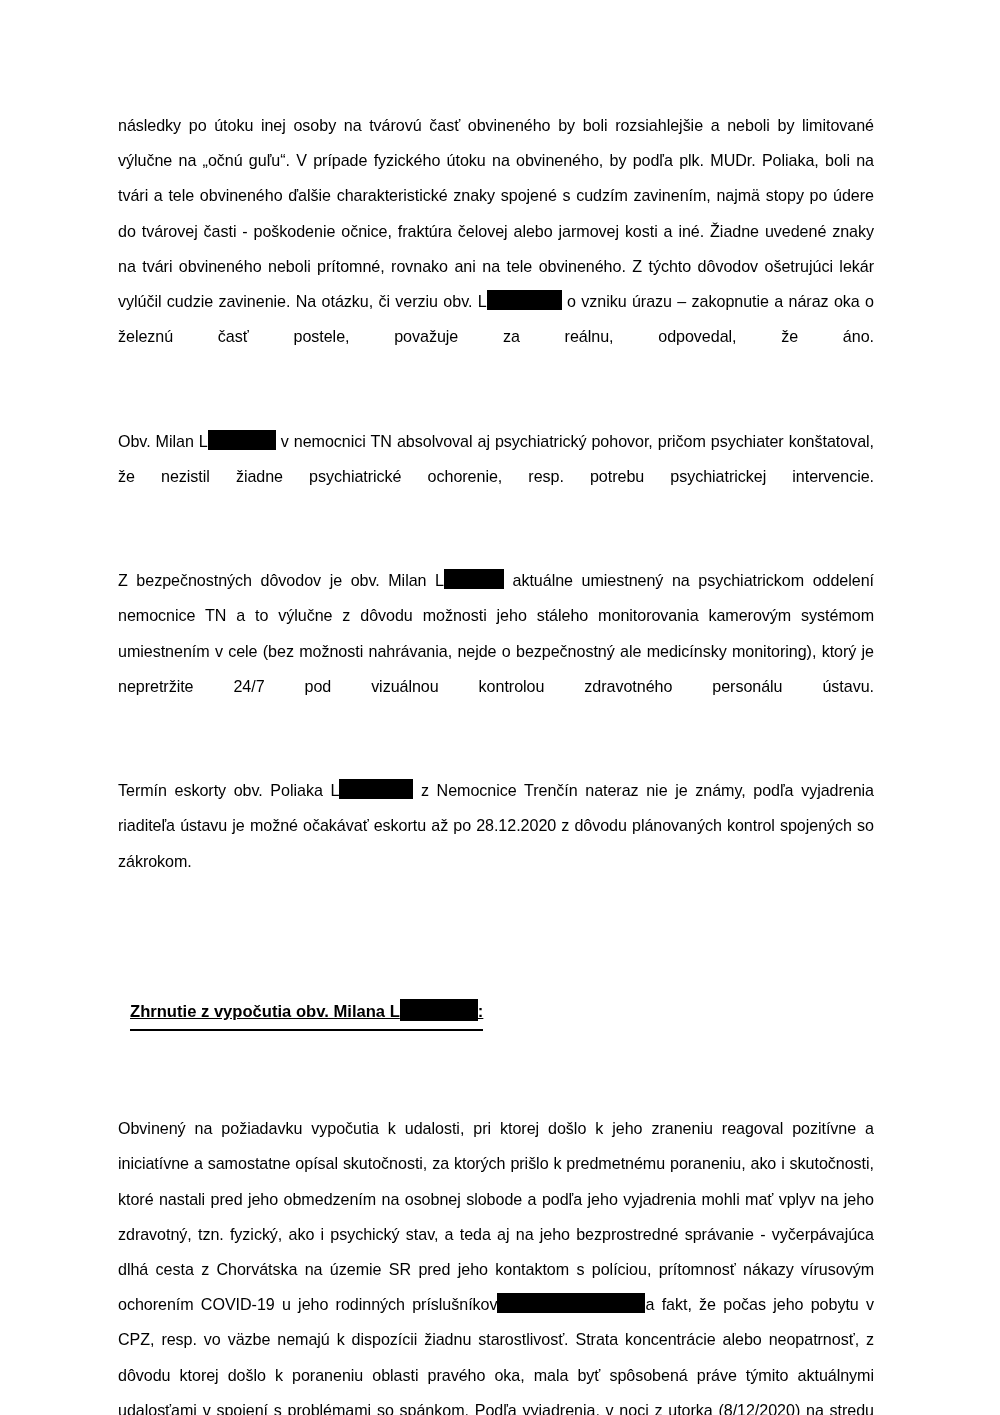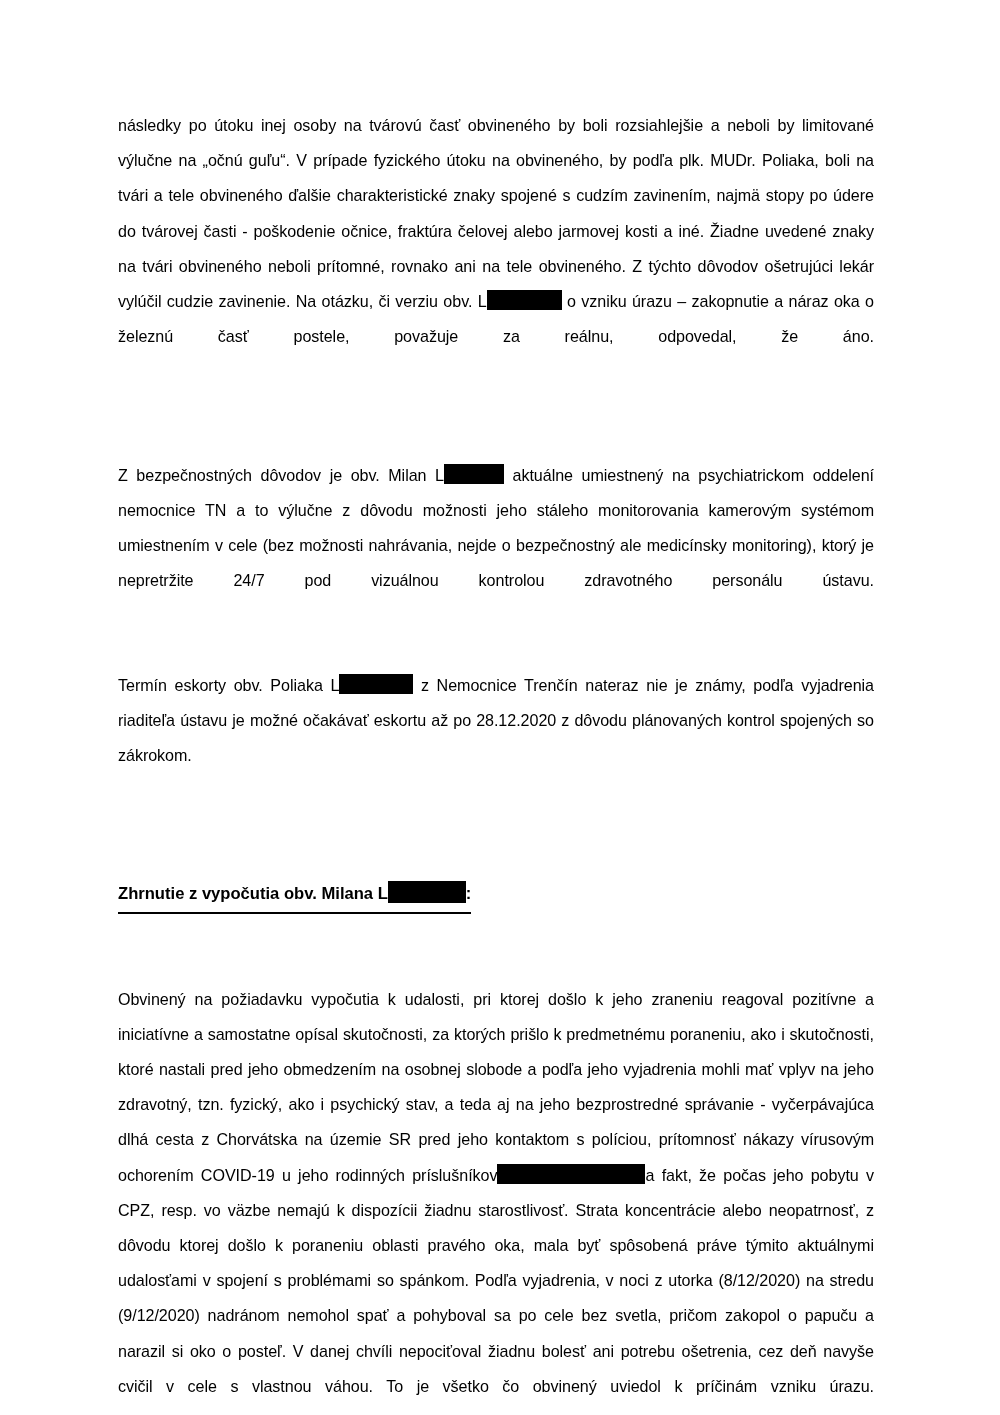--- a/index.html
+++ b/index.html
@@ -36,29 +36,30 @@
     line-height: 35.2px;
     text-align: justify;
     text-justify: inter-word;
     letter-spacing: -0.05px;
     word-spacing: 0.2px;
   }
   .gap-sm { height: 34px; }
   .gap-xl { height: 68px; }
 
   h2.heading {
-    margin: 0;
+    margin: 12px;
     font-size: 16.6px;
     line-height: 35.2px;
     font-weight: bold;
     text-align: center;
     display: inline-block;
     border-bottom: 2.2px solid #000;
     padding-bottom: 0px;
     white-space: nowrap;
+    text-decoration: underline;
   }
   .heading-wrap { line-height: 35.2px; }
 
   
   .redact {
     display: inline-block;
     background: #000000;
     vertical-align: -3px;
     height: 20px;
     border-radius: 0;
@@ -77,20 +78,21 @@
 </head>
 <body>
 
 <div class="page">
   <div class="doc-body">
 
     <p class="para"><span>následky po útoku inej osoby na tvárovú časť obvineného by boli rozsiahlejšie a neboli by limitované výlučne na „očnú guľu“. V prípade fyzického útoku na obvineného, by podľa plk. MUDr. Poliaka, boli na tvári a tele obvineného ďalšie charakteristické znaky spojené s cudzím zavinením, najmä stopy po údere do tvárovej časti - poškodenie očnice, fraktúra čelovej alebo jarmovej kosti a iné. Žiadne uvedené znaky na tvári obvineného neboli prítomné, rovnako ani na tele obvineného. Z týchto dôvodov ošetrujúci lekár vylúčil cudzie zavinenie. Na otázku, či  verziu obv. L</span><span class="redact" style="width:75px"></span><span> o vzniku úrazu – zakopnutie a náraz oka o železnú časť postele, považuje za reálnu, odpovedal, že áno.</span></p>
 
     <div class="gap-sm"></div>
 
+    <p class="para"><span>Obv. Milan L</span><span class="redact" style="width:68px"></span><span> v nemocnici TN absolvoval aj psychiatrický pohovor, pričom psychiater konštatoval, že nezistil žiadne psychiatrické ochorenie, resp. potrebu psychiatrickej intervencie.</span></p>
 
     <div class="gap-sm"></div>
 
     <p class="para"><span>Z bezpečnostných dôvodov je obv. Milan L</span><span class="redact" style="width:60px"></span><span> aktuálne umiestnený na psychiatrickom oddelení nemocnice TN a to výlučne z dôvodu možnosti jeho stáleho monitorovania kamerovým systémom umiestnením  v cele  (bez  možnosti  nahrávania,  nejde  o bezpečnostný  ale  medicínsky monitoring), ktorý je nepretržite 24/7 pod vizuálnou kontrolou zdravotného personálu ústavu.</span></p>
 
     <div class="gap-sm"></div>
 
     <p class="para"><span>Termín eskorty obv. Poliaka L</span><span class="redact" style="width:74px"></span><span> z Nemocnice Trenčín nateraz nie je známy, podľa vyjadrenia riaditeľa ústavu je možné očakávať eskortu až po 28.12.2020 z dôvodu plánovaných kontrol spojených so zákrokom.</span></p>
 
     <div class="gap-xl"></div>

